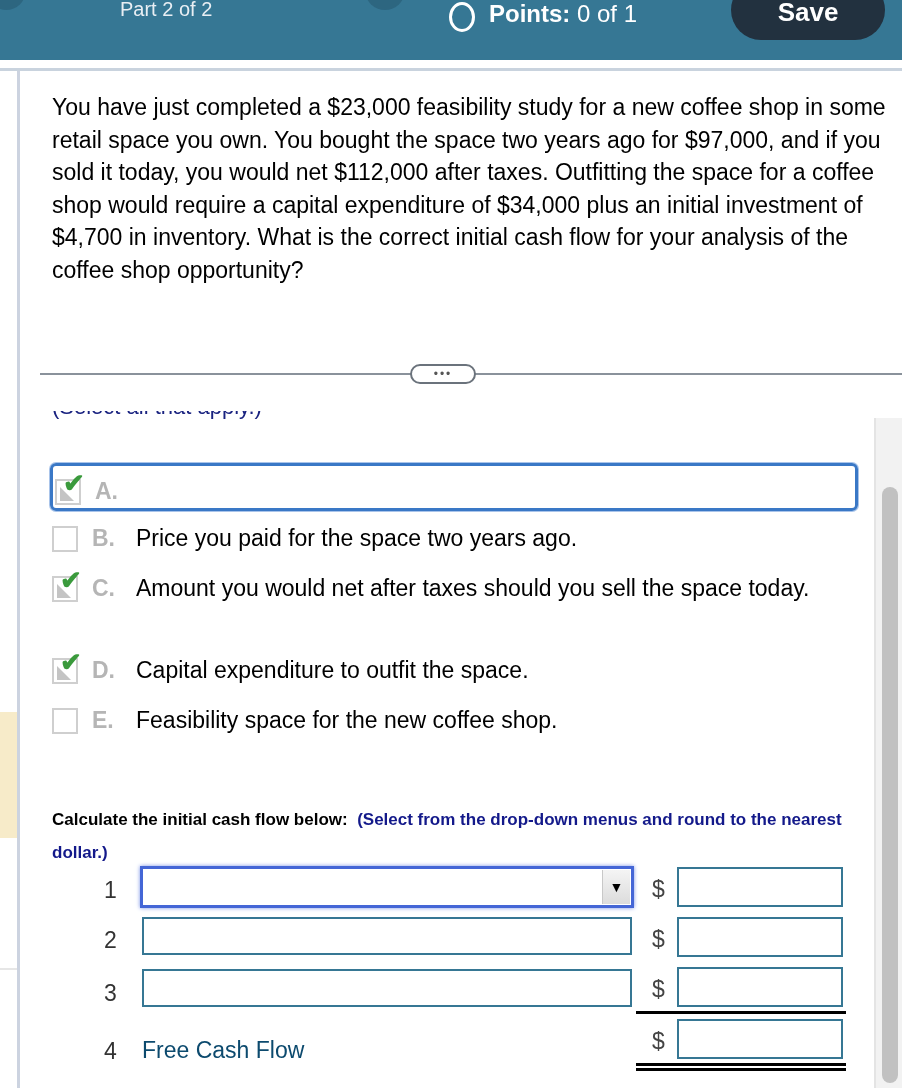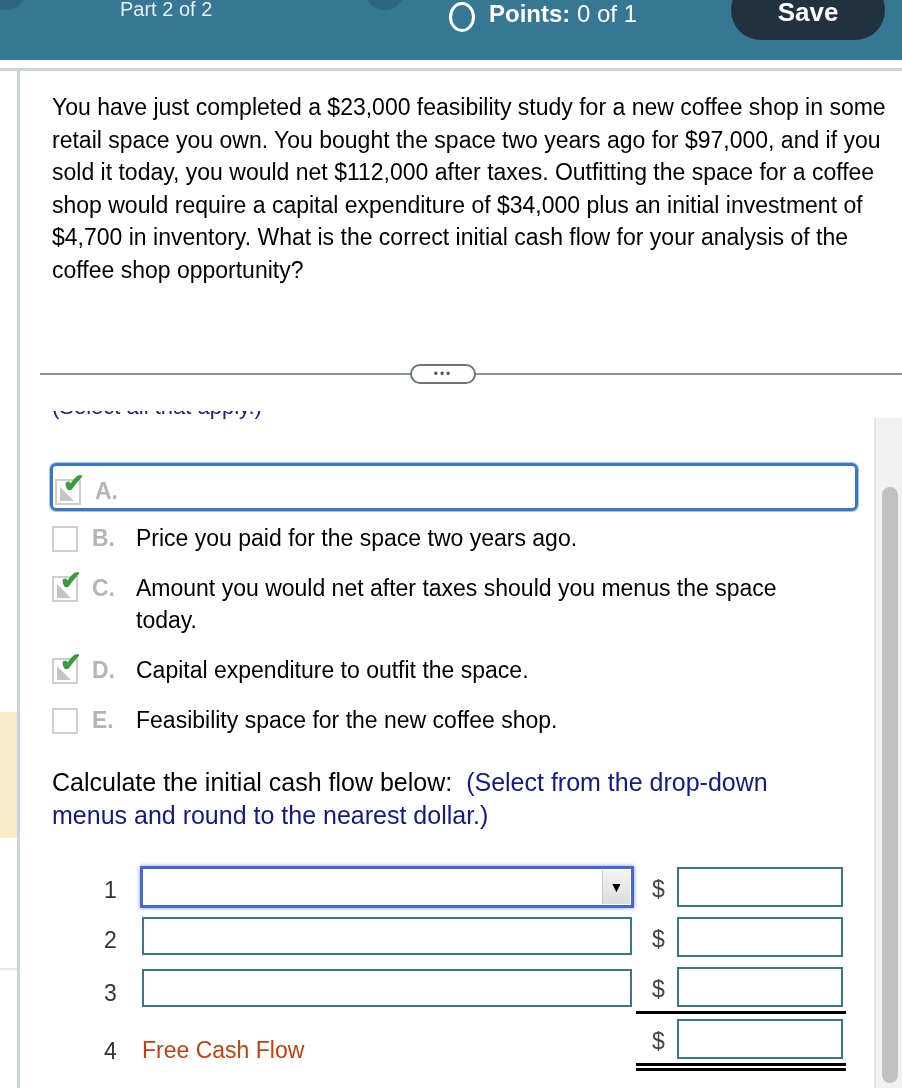--- a/index.html
+++ b/index.html
@@ -40,32 +40,32 @@
   
   .option { position: absolute; left: 52px; display: flex; align-items: flex-start; font-size: 23px; }
   .option.focused { border: 3px solid #3a78c6; border-radius: 6px; box-shadow: 0 0 0 1px #a9c4ea; }
   .cbx { position: relative; width: 26px; height: 26px; border: 2px solid #cfcfcf; background: #fff; margin-top: 1px; flex: none; }
   .cbx.checked::before { content: ""; position: absolute; left: 3px; top: 6px; width: 14px; height: 14px; background: #c4c4c4; clip-path: polygon(0 0, 100% 100%, 0 100%); }
   .check-mark { position: absolute; left: 6px; top: -11px; font-size: 26px; color: #3a9a3c; font-weight: bold; line-height: 1; }
   .opt-letter { width: 44px; margin-left: 14px; color: #b5b5b5; font-weight: bold; flex: none; }
   .opt-text { color: #000; line-height: 32px; margin-top: -3px; }
 
   
-  .calc { position: absolute; left: 52px; top: 766px; width: 790px; font-size: 25px; line-height: 32.5px; }
+  .calc { position: absolute; left: 52px; top: 804px; width: 790px; font-size: 17px; line-height: 32.5px; font-weight: bold; }
   .calc .hint { color: #13198a; }
 
   
   .row-num { position: absolute; left: 104px; font-size: 23px; color: #333; }
   .row-box { position: absolute; left: 142px; width: 490px; height: 38px; border: 2px solid #367794; background: #fff; }
   .row-box.select { left: 140px; width: 494px; height: 42px; border: 3px solid #4466d6; box-shadow: 0 0 4px #7790e6; }
   .dd-btn { position: absolute; right: 1px; top: 1px; width: 28px; height: 34px; background: linear-gradient(#f4f4f4, #dcdcdc); border-left: 1px solid #c8c8c8; display: flex; align-items: center; justify-content: center; font-size: 14px; color: #000; }
   .dollar { position: absolute; left: 652px; font-size: 23px; color: #444; }
   .amt-box { position: absolute; left: 677px; width: 166px; height: 40px; border: 2px solid #367794; background: #fff; }
   .sum-line { position: absolute; left: 636px; width: 210px; height: 3px; background: #000; }
-  .fcf-label { position: absolute; left: 142px; top: 1037px; font-size: 23px; color: #c2410c; }
+  .fcf-label { position: absolute; left: 142px; top: 1037px; font-size: 23px; color: #0c4a6e; }
 </style>
 </head>
 <body>
 
 <div class="topbar">
   <div class="nav-circle nav-prev"></div>
   <div class="nav-circle nav-next"></div>
   <div class="part-label">Part 2 of 2</div>
   <div class="points">
     <span class="points-circle"></span>
@@ -104,21 +104,21 @@
   <span class="cbx"></span>
   <span class="opt-letter">B.</span>
   <span class="opt-text">Price you paid for the space two years ago.</span>
 </div>
 
 <div class="option" style="top:575px; width:790px;">
   <span class="cbx checked">
       <span class="check-mark">✔</span>
     </span>
   <span class="opt-letter">C.</span>
-  <span class="opt-text" style="width:700px;">Amount you would net after taxes should you menus the space today.</span>
+  <span class="opt-text" style="width:700px;">Amount you would net after taxes should you sell the space today.</span>
 </div>
 
 <div class="option" style="top:657px;">
   <span class="cbx checked">
       <span class="check-mark">✔</span>
     </span>
   <span class="opt-letter">D.</span>
   <span class="opt-text">Capital expenditure to outfit the space.</span>
 </div>
 

